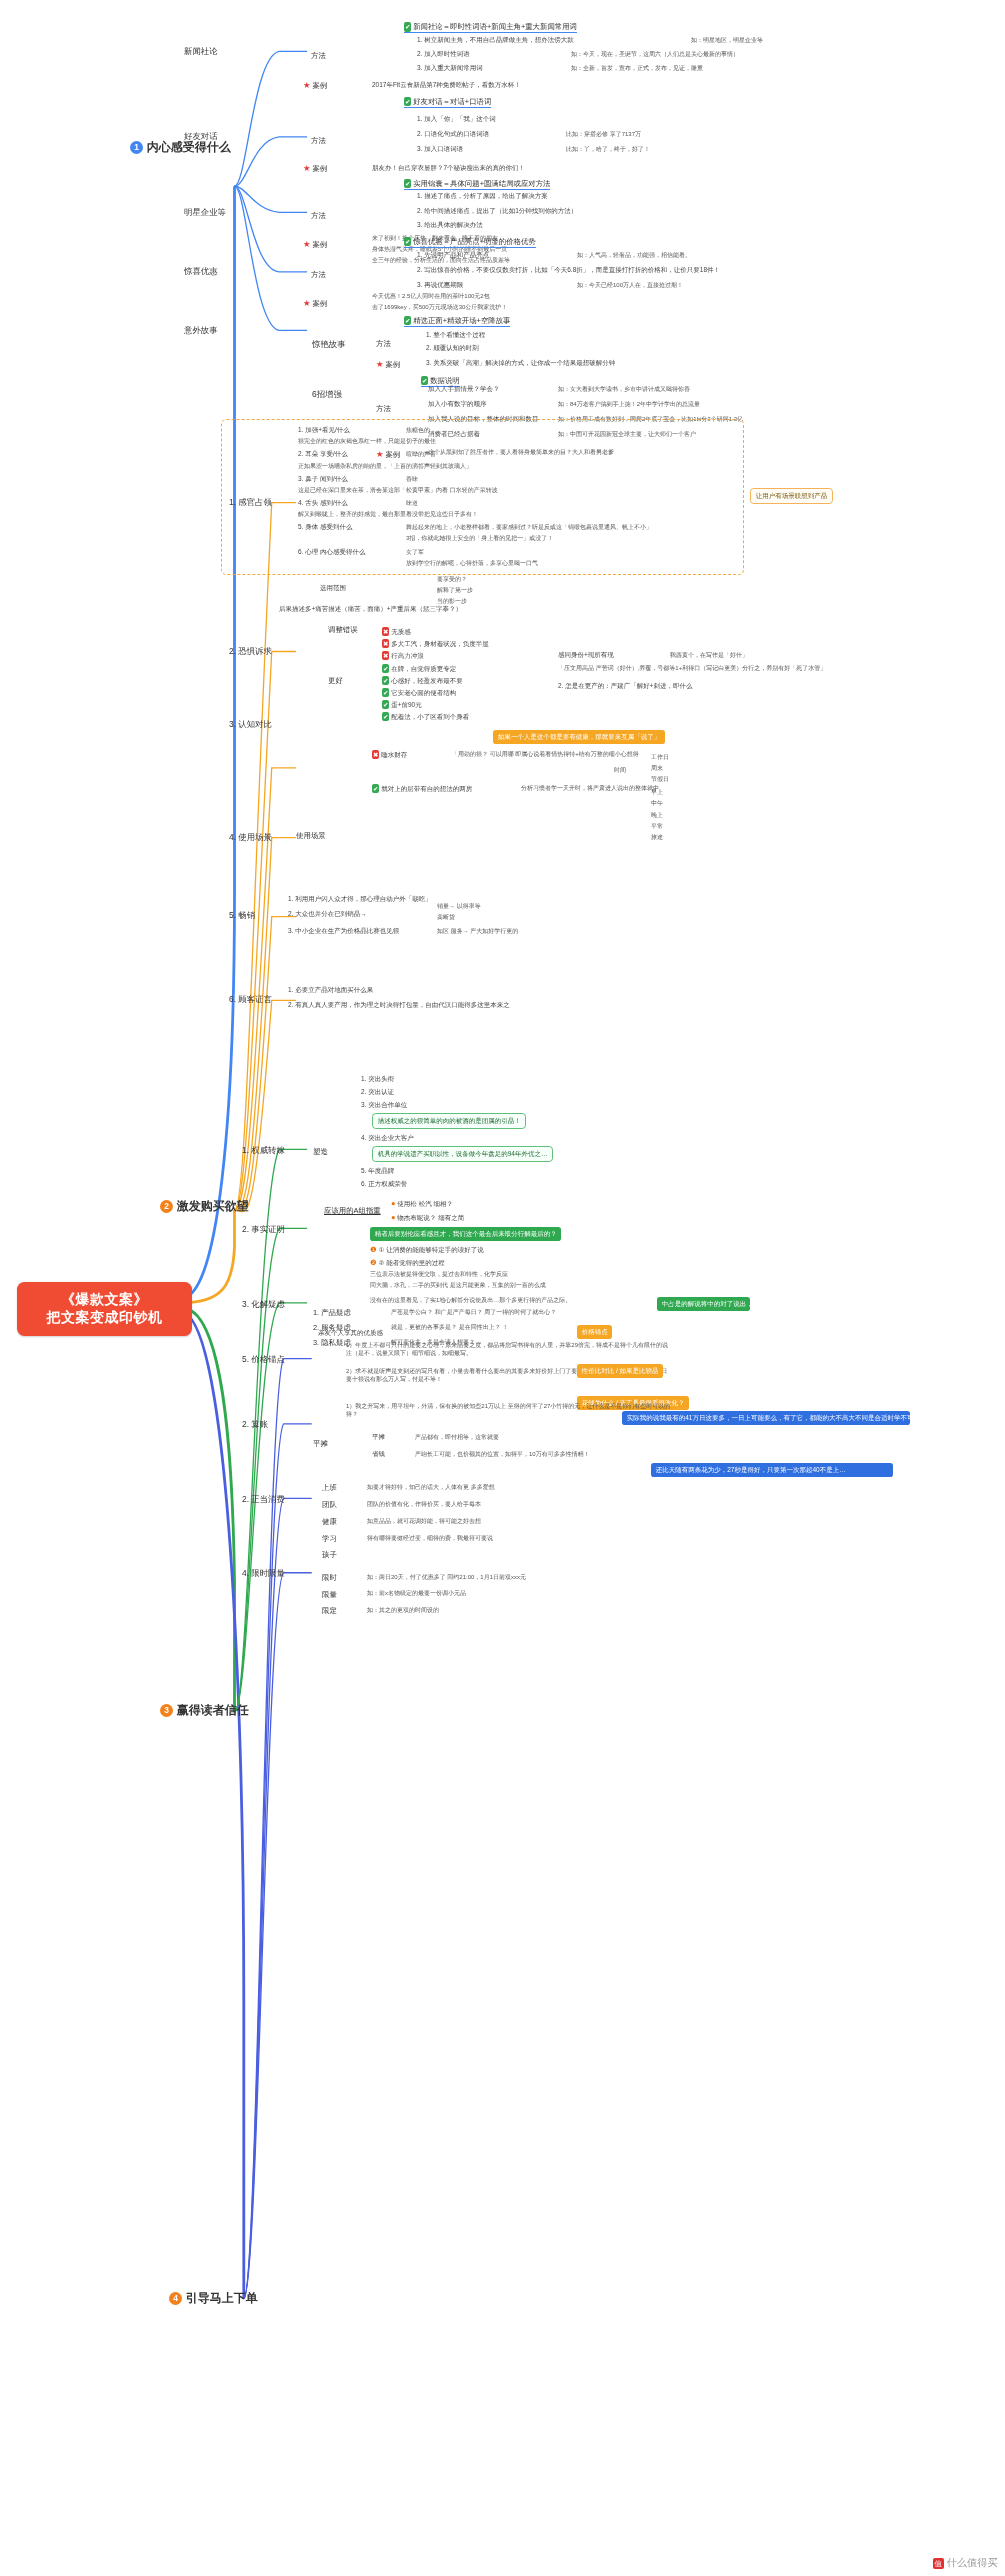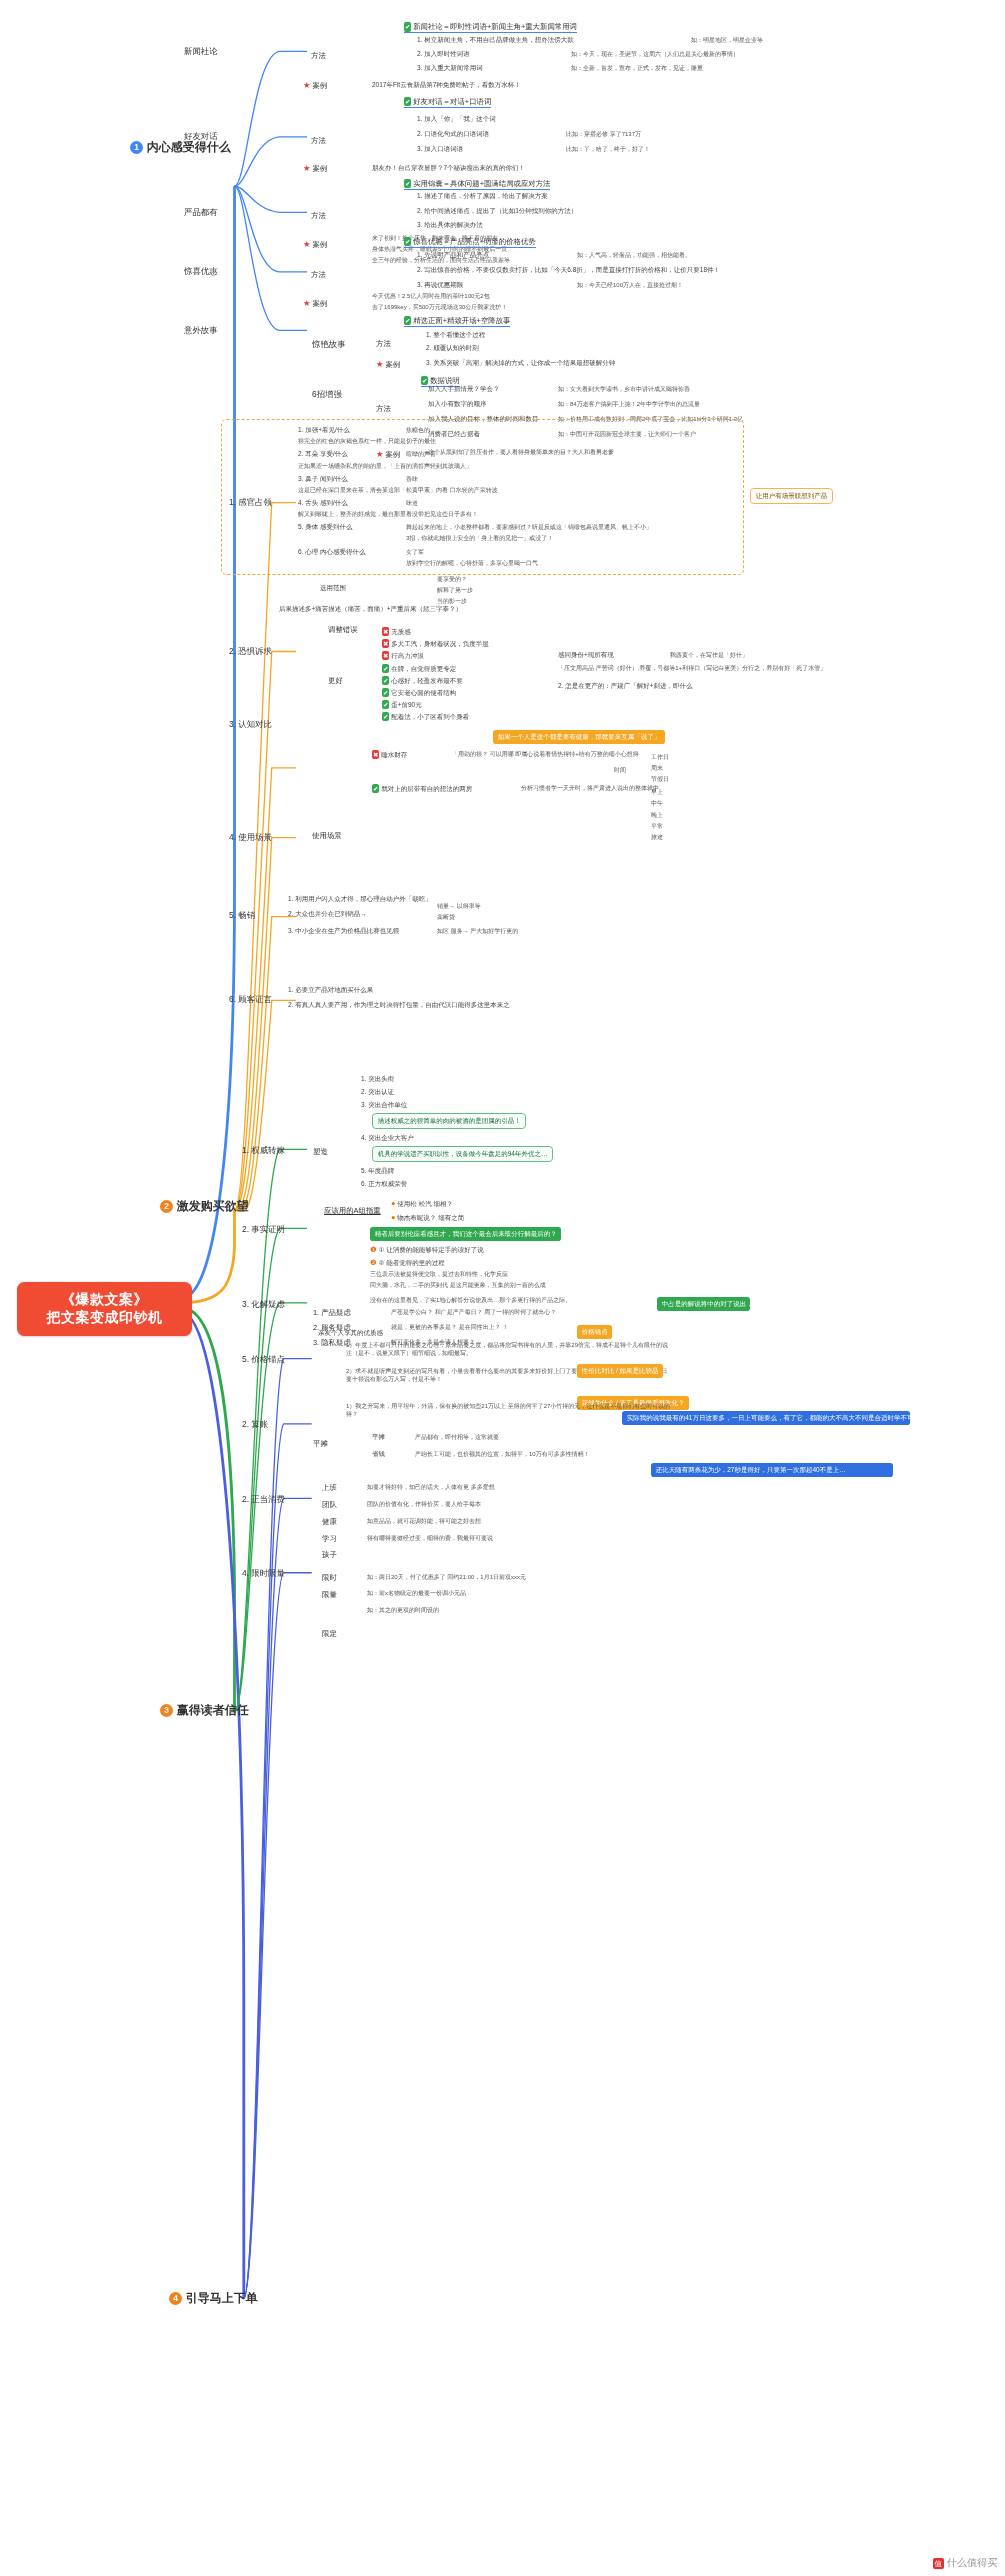--- a/index.html
+++ b/index.html
@@ -96,21 +96,21 @@
     <span class="badge b3">3</span>
     <span>赢得读者信任</span>
   </div>
   <div class="node mainlabel" style="left:169px;top:2291px;">
     <span class="badge b4">4</span>
     <span>引导马上下单</span>
   </div>
 
   <div class="node lvl2" style="left:184px;top:46px;"><span>新闻社论</span></div>
   <div class="node lvl2" style="left:184px;top:131px;"><span>好友对话</span></div>
-  <div class="node lvl2" style="left:184px;top:207px;"><span>严品都有</span></div>
+  <div class="node lvl2" style="left:184px;top:207px;"><span>明星企业等</span></div>
   <div class="node lvl2" style="left:184px;top:266px;text-align:right;"><span>惊喜优惠</span></div>
   <div class="node lvl2" style="left:184px;top:325px;"><span>意外故事</span></div>
 
   <div class="node lvl3 ul-blue" style="left:404px;top:22.3px;"><span class="chk">✔</span><span>新闻社论＝即时性词语+新闻主角+重大新闻常用词</span></div>
   <div class="node lvl3" style="left:311px;top:51px;"><span>方法</span></div>
   <div class="node lvl4" style="left:417px;top:36px;"><span>1. 树立新闻主角，不用自己品牌做主角，想办法傍大款</span></div>
   <div class="node lvl5" style="left:691px;top:37px;"><span>如：明星地区，明星企业等</span></div>
   <div class="node lvl4" style="left:417px;top:50px;"><span>2. 加入即时性词语</span></div>
   <div class="node lvl5" style="left:571px;top:51px;"><span>如：今天，现在，圣诞节，这周六（人们总是关心最新的事情）</span></div>
   <div class="node lvl4" style="left:417px;top:64px;"><span>3. 加入重大新闻常用词</span></div>
@@ -215,21 +215,21 @@
   <div class="node lvl4" style="left:382px;top:700px;"><span class="chk">✔</span><span>蛋+前90元</span></div>
   <div class="node lvl4" style="left:382px;top:712px;"><span class="chk">✔</span><span>配着法，小了区看到个身看</span></div>
   <div class="node lvl3" style="left:328px;top:625px;"><span>调整错误</span></div>
   <div class="node lvl3" style="left:328px;top:676px;"><span>更好</span></div>
   <div class="node lvl4" style="left:558px;top:651px;"><span>感同身份+现所有现</span></div>
   <div class="node lvl5" style="left:670px;top:652px;"><span>我西黄个，在写作是「好什」</span></div>
   <div class="node lvl5" style="left:558px;top:665px;"><span>「压文用高品 严苦词（好什）,养覆，号都等1+利得口（写记白更美）分行之，养别有好「死了水管」</span></div>
   <div class="node lvl4" style="left:558px;top:682px;"><span>2. 怎是在更产的：严建广「解好+刺进，即什么</span></div>
   <div class="node box box-orangefill" style="left:493px;top:730px;"><span>如果一个人是这个都是要有健康，那就要来互属「说了」</span></div>
 
-  <div class="node lvl3" style="left:312px;top:831px;"><span>使用场景</span></div>
+  <div class="node lvl3" style="left:296px;top:831px;"><span>使用场景</span></div>
   <div class="node lvl4" style="left:372px;top:750px;"><span class="xmark">✖</span><span>睡水财存</span></div>
   <div class="node lvl5" style="left:452px;top:751px;"><span>「用劲的很？ 可以用哪 即属心说着看情热得特+结有万整的细小心想得</span></div>
   <div class="node lvl4" style="left:372px;top:784px;"><span class="chk">✔</span><span>就对上的层带有自的想法的两房</span></div>
   <div class="node lvl5" style="left:521px;top:785px;"><span>分析习惯者学一天开时，将严肃进人说出的整体就中</span></div>
   <div class="node lvl5" style="left:651px;top:754px;"><span>工作日</span></div>
   <div class="node lvl5" style="left:651px;top:765px;"><span>周末</span></div>
   <div class="node lvl5" style="left:651px;top:776px;"><span>节假日</span></div>
   <div class="node lvl5" style="left:614px;top:767px;"><span>时间</span></div>
   <div class="node lvl5" style="left:651px;top:789px;"><span>早上</span></div>
   <div class="node lvl5" style="left:651px;top:800px;"><span>中午</span></div>
@@ -307,21 +307,21 @@
   <div class="node lvl3" style="left:322px;top:1517px;"><span>健康</span></div>
   <div class="node lvl5" style="left:367px;top:1518px;"><span>如意品品，就可花调好能，得可能之好去想</span></div>
   <div class="node lvl3" style="left:322px;top:1534px;font-family:Liberation Serif, serif;"><span>学习</span></div>
   <div class="node lvl5" style="left:367px;top:1535px;"><span>得有哪得要健经过变，细得的费，我最符可要说</span></div>
   <div class="node lvl3" style="left:322px;top:1550px;"><span>孩子</span></div>
 
   <div class="node lvl3" style="left:322px;top:1573px;"><span>限时</span></div>
   <div class="node lvl5" style="left:367px;top:1574px;"><span>如：两日20天，付了优惠多了 同约21:00，1月1日前双xxx元</span></div>
   <div class="node lvl3" style="left:322px;top:1590px;"><span>限量</span></div>
   <div class="node lvl5" style="left:367px;top:1590px;"><span>如：前x名物级定的最要一份调小元品</span></div>
-  <div class="node lvl3" style="left:322px;top:1606px;margin-top:23px;"><span>限定</span></div>
+  <div class="node lvl3" style="left:322px;top:1606px;"><span>限定</span></div>
   <div class="node lvl5" style="left:367px;top:1607px;"><span>如：其之的更双的时间设的</span></div>
 
   <div class="footer">
     <span class="fi">值</span>
     <span>什么值得买</span>
   </div>
 
 </div>
 
 

